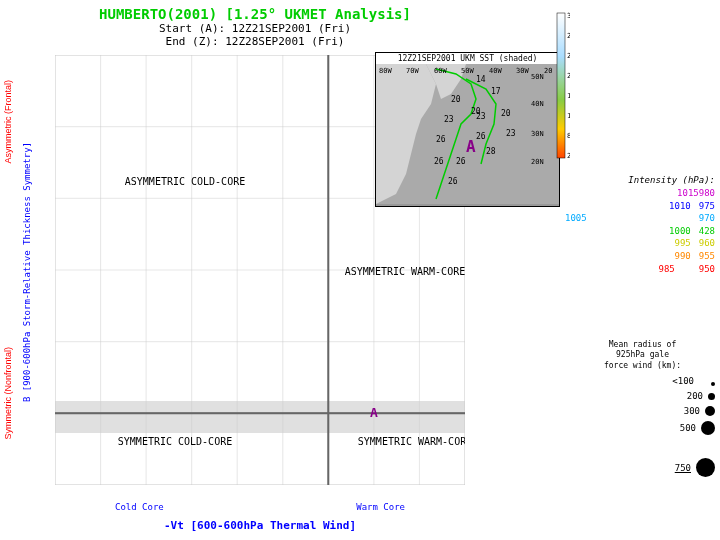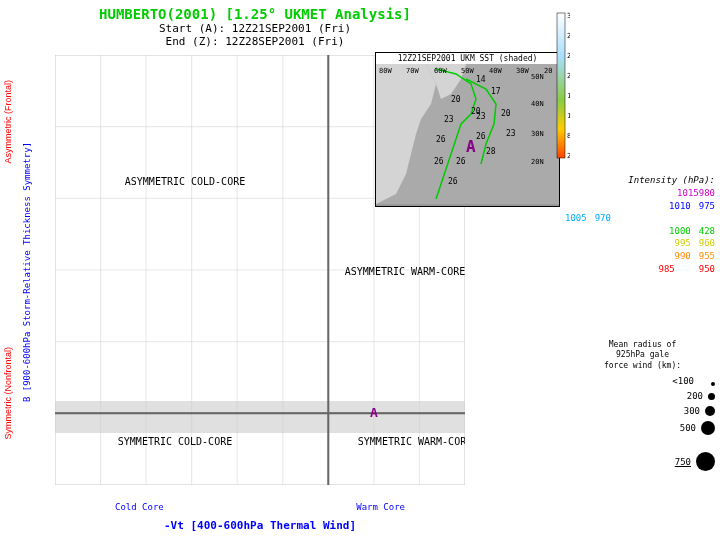--- a/index.html
+++ b/index.html
@@ -253,21 +253,21 @@
     <text x="130" y="130" text-anchor="middle" font-size="10" font-family="monospace" fill="#000">ASYMMETRIC COLD-CORE</text>
     <text x="350" y="220" text-anchor="middle" font-size="10" font-family="monospace" fill="#000">ASYMMETRIC WARM-CORE</text>
     <text x="120" y="390" text-anchor="middle" font-size="10" font-family="monospace" fill="#000">SYMMETRIC COLD-CORE</text>
     <text x="360" y="390" text-anchor="middle" font-size="10" font-family="monospace" fill="#000">SYMMETRIC WARM-CORE</text>
 
     <text x="319" y="362" text-anchor="middle" font-size="13" font-family="monospace" fill="#880088" font-weight="bold">A</text>
 
   </svg>
 
   <div id="x-axis-label" style="position:absolute; bottom:8px; left:55px; width:410px; text-align:center; font-size:11px; font-family:monospace; color:blue; font-weight:bold;">
-    <span>-Vt [400-600hPa Thermal Wind]</span>
+    <span>-Vt [600-600hPa Thermal Wind]</span>
   </div>
 
   <div id="x-sublabels" style="position:absolute; bottom:28px; left:55px; width:410px; display:flex; justify-content:space-between; padding:0 60px;">
     <span style="font-size:9px; font-family:monospace; color:blue;">Cold Core</span>
     <span style="font-size:9px; font-family:monospace; color:blue;">Warm Core</span>
   </div>
 
   <div id="inset-map">
     <div id="inset-map-title">12Z21SEP2001 UKM SST (shaded)</div>
 
@@ -341,21 +341,21 @@
     <div style="font-size:9px; font-family:monospace; color:#000; text-align:right; margin-bottom:2px; font-style:italic;">Intensity (hPa):</div>
 
     <div class="intensity-row" style="display:flex; justify-content:flex-end; gap:0; font-size:9px; font-family:monospace;">
       <span style="color:#cc00cc;">1015</span>
       <span style="color:#cc00cc;">980</span>
     </div>
     <div class="intensity-row" style="display:flex; justify-content:flex-end; gap:8px; font-size:9px; font-family:monospace;">
       <span style="color:#0000ff;">1010</span>
       <span style="color:#0000ff;">975</span>
     </div>
-    <div class="intensity-row" style="display:flex; justify-content:flex-start; gap:8px; font-size:9px; font-family:monospace;">
+    <div class="intensity-row" style="display:flex; justify-content:space-between; gap:8px; font-size:9px; font-family:monospace;">
       <span style="color:#00aaff;">1005</span>
       <span style="color:#00aaff;">970</span>
     </div>
     <div class="intensity-row" style="display:flex; justify-content:flex-end; gap:8px; font-size:9px; font-family:monospace;">
       <span style="color:#00cc00;">1000</span>
       <span style="color:#00cc00;">428</span>
     </div>
     <div class="intensity-row" style="display:flex; justify-content:flex-end; gap:8px; font-size:9px; font-family:monospace;">
       <span style="color:#cccc00;">995</span>
       <span style="color:#cccc00;">960</span>
@@ -380,21 +380,21 @@
       <span class="wind-dot" style="width:4px; height:4px; border-radius:50%; background:#000; display:inline-block;"></span>
     </div>
     <div class="wind-row" style="display:flex; align-items:center; justify-content:flex-end; gap:5px; margin-bottom:5px;">
       <span class="wind-label" style="font-size:9px; font-family:monospace;">200</span>
       <span class="wind-dot" style="width:7px; height:7px; border-radius:50%; background:#000; display:inline-block;"></span>
     </div>
     <div class="wind-row" style="display:flex; align-items:center; justify-content:flex-end; gap:5px; margin-bottom:5px;">
       <span class="wind-label" style="font-size:9px; font-family:monospace;">300</span>
       <span class="wind-dot" style="width:10px; height:10px; border-radius:50%; background:#000; display:inline-block;"></span>
     </div>
-    <div class="wind-row" style="display:flex; align-items:center; justify-content:flex-end; gap:5px; margin-bottom:17px;">
+    <div class="wind-row" style="display:flex; align-items:center; justify-content:flex-end; gap:5px; margin-bottom:23px;">
       <span class="wind-label" style="font-size:9px; font-family:monospace;">500</span>
       <span class="wind-dot" style="width:14px; height:14px; border-radius:50%; background:#000; display:inline-block;"></span>
     </div>
     <div class="wind-row" style="display:flex; align-items:center; justify-content:flex-end; gap:5px; margin-bottom:5px;text-decoration:underline;">
       <span class="wind-label" style="font-size:9px; font-family:monospace;">750</span>
       <span class="wind-dot" style="width:19px; height:19px; border-radius:50%; background:#000; display:inline-block;"></span>
     </div>
   </div>
 
 </div>

